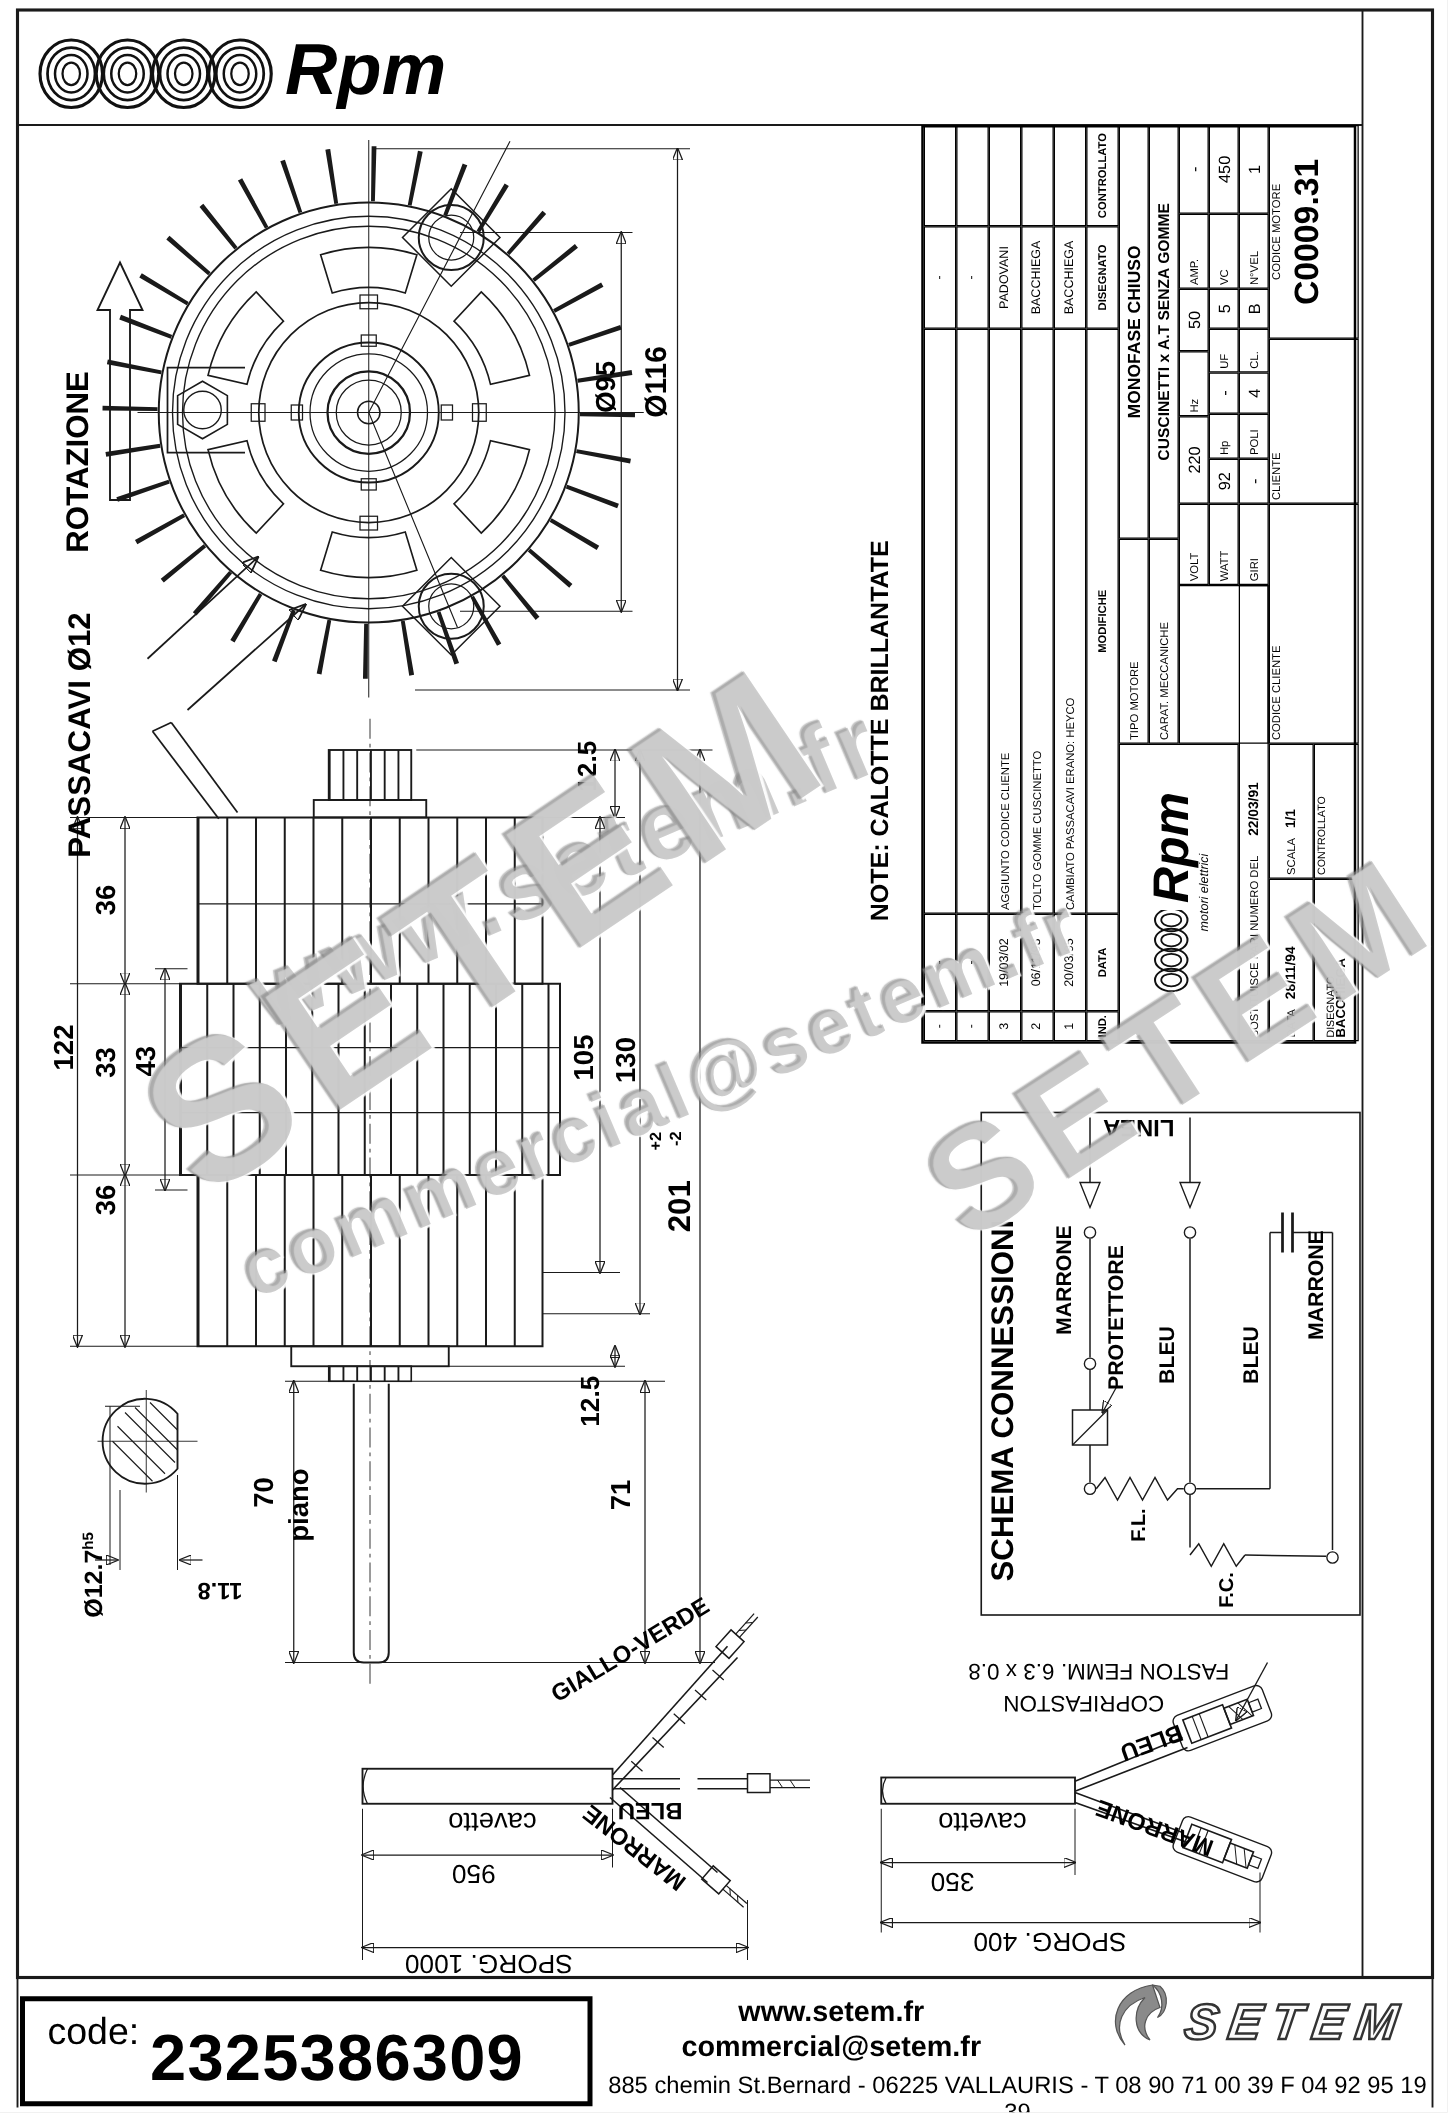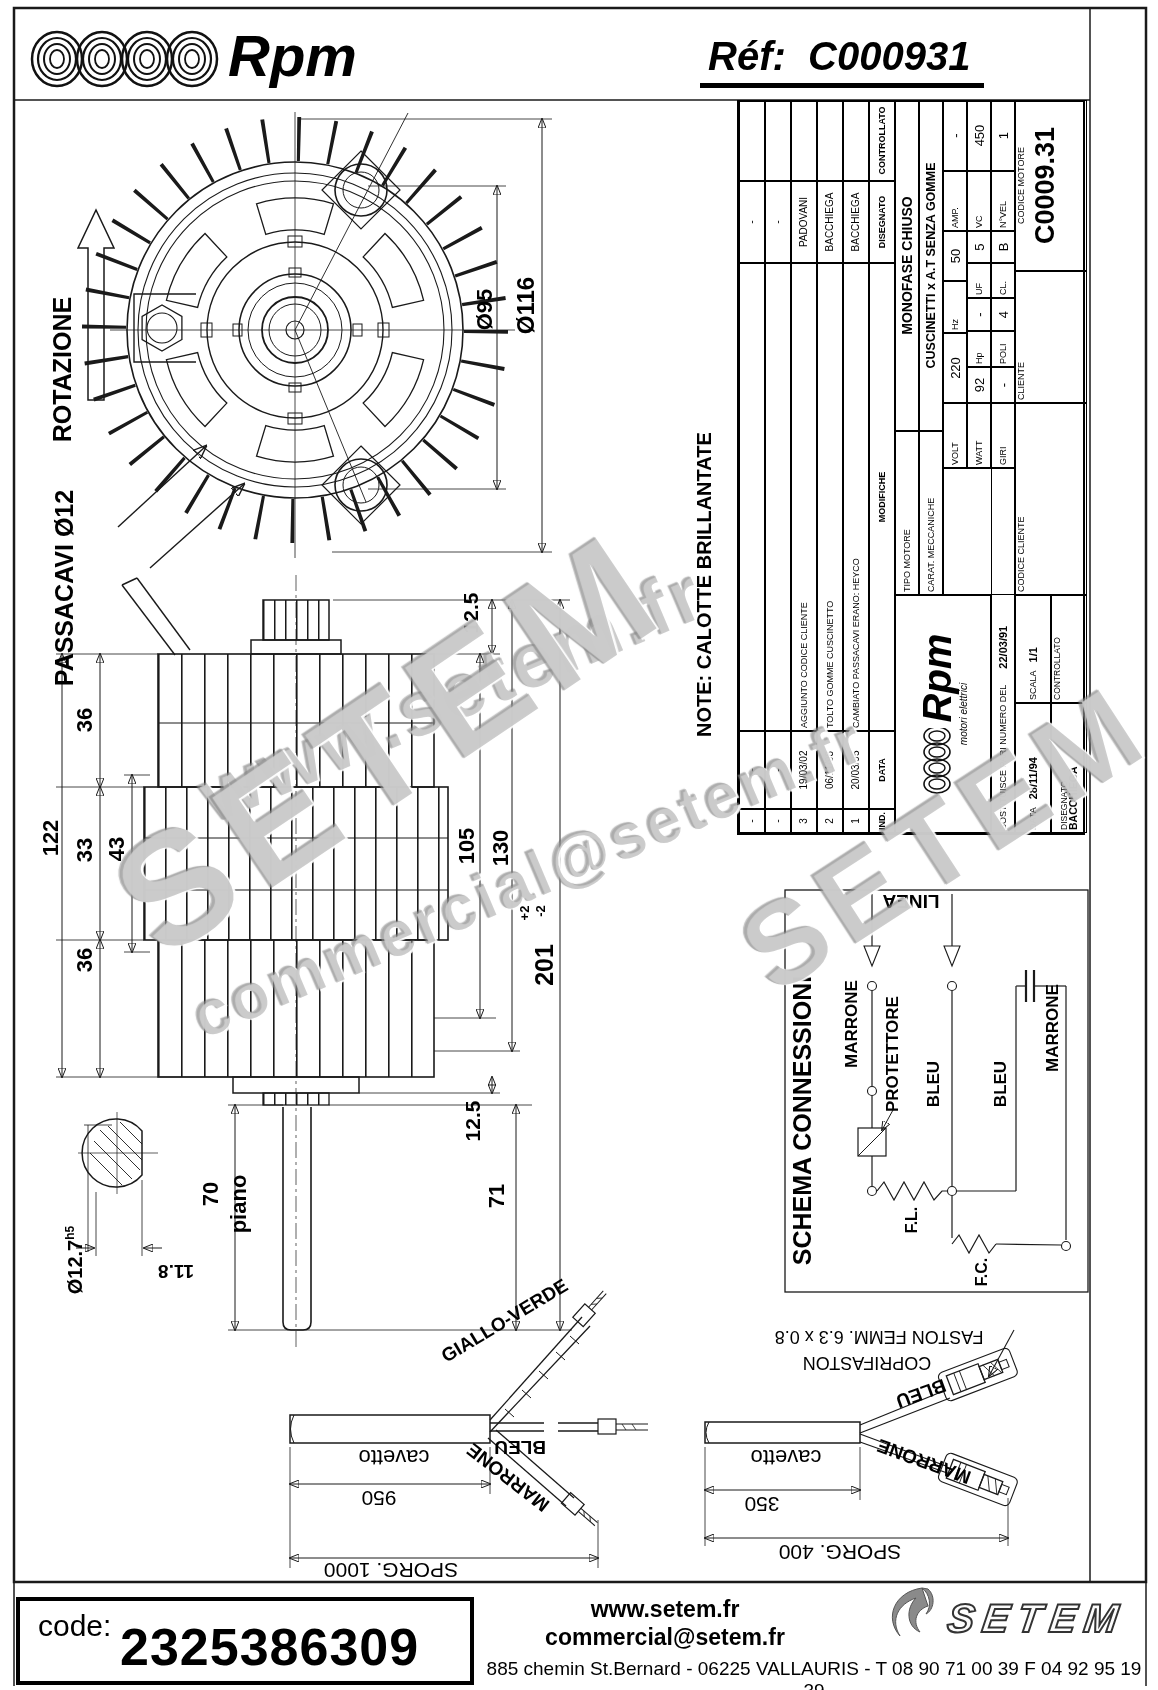--- a/index.html
+++ b/index.html
@@ -286,23 +286,20 @@
         </g>
       <g>
           <ellipse cx="162" cy="33" rx="25" ry="27" stroke-width="2.5"></ellipse>
           <ellipse cx="162" cy="33" rx="19" ry="21" stroke-width="2.2"></ellipse>
           <ellipse cx="162" cy="33" rx="13" ry="15" stroke-width="2"></ellipse>
           <ellipse cx="162" cy="33" rx="7" ry="9" stroke-width="1.8"></ellipse>
         </g>
     </g>
   </svg>
   <div class="abs" style="left:228px;top:22px;font-size:58px;font-weight:bold;font-style:italic;z-index:6">Rpm</div>
-  <div class="abs" style="left:700px;top:34px;z-index:6;font-size:40px;font-weight:bold;font-style:italic;border-bottom:5px solid #000;padding:0 14px 4px 8px">
-    <span>Réf:</span>&nbsp;&nbsp;<span>C000931</span>
-  </div>
 
   <div class="vt" style="left:50px;top:262px;width:215px;font-size:25px">ROTAZIONE</div>
   <div class="vt" style="left:52px;top:468px;width:240px;font-size:25px">PASSACAVI Ø12</div>
   <div class="vt" style="left:474px;top:272px;width:75px;font-size:22px">Ø95</div>
   <div class="vt" style="left:514px;top:258px;width:95px;font-size:24px">Ø116</div>
 
   <div class="vt" style="left:460px;top:584px;width:58px;font-size:21px">12.5</div>
   <div class="vt" style="left:74px;top:698px;width:44px;font-size:22px">36</div>
   <div class="vt" style="left:74px;top:830px;width:40px;font-size:22px">33</div>
   <div class="vt" style="left:106px;top:826px;width:46px;font-size:22px">43</div>

